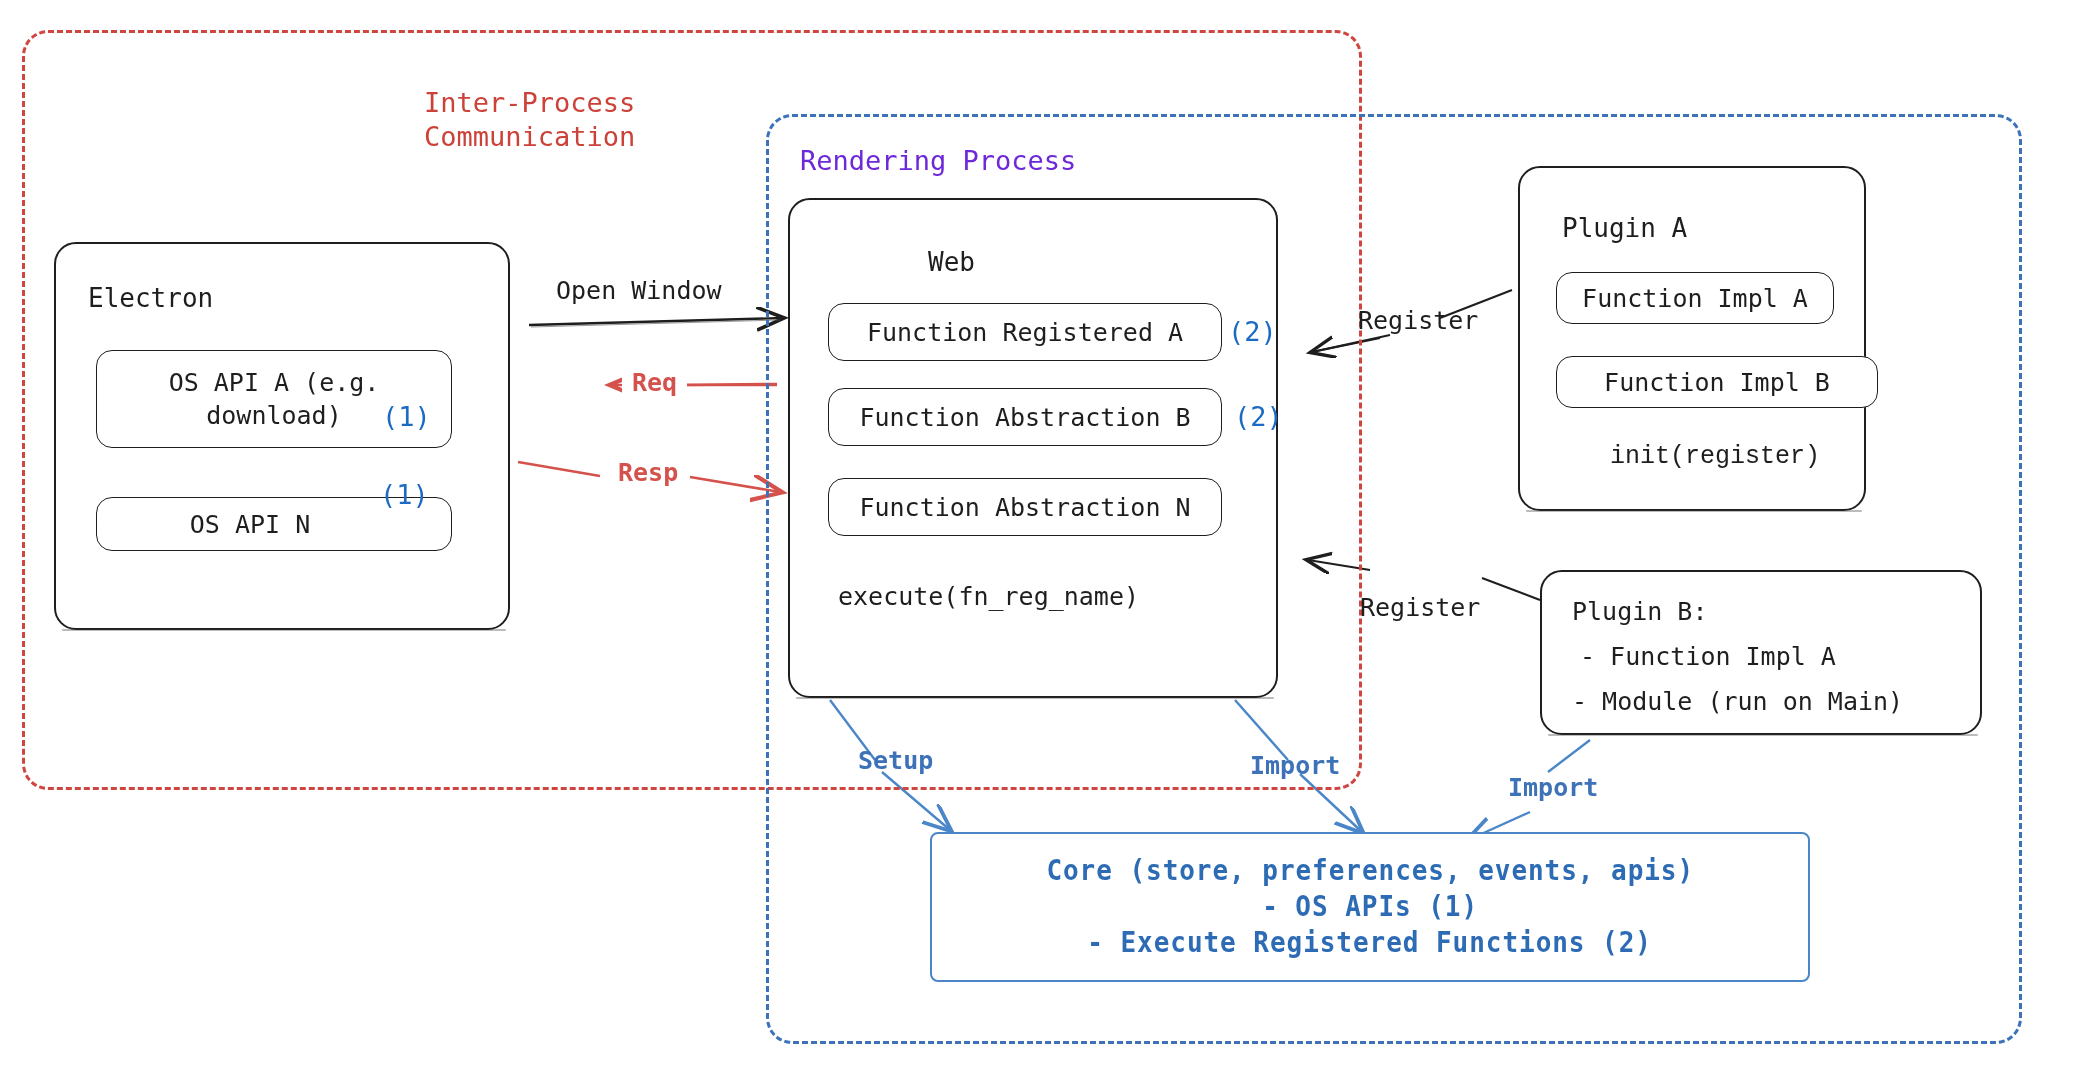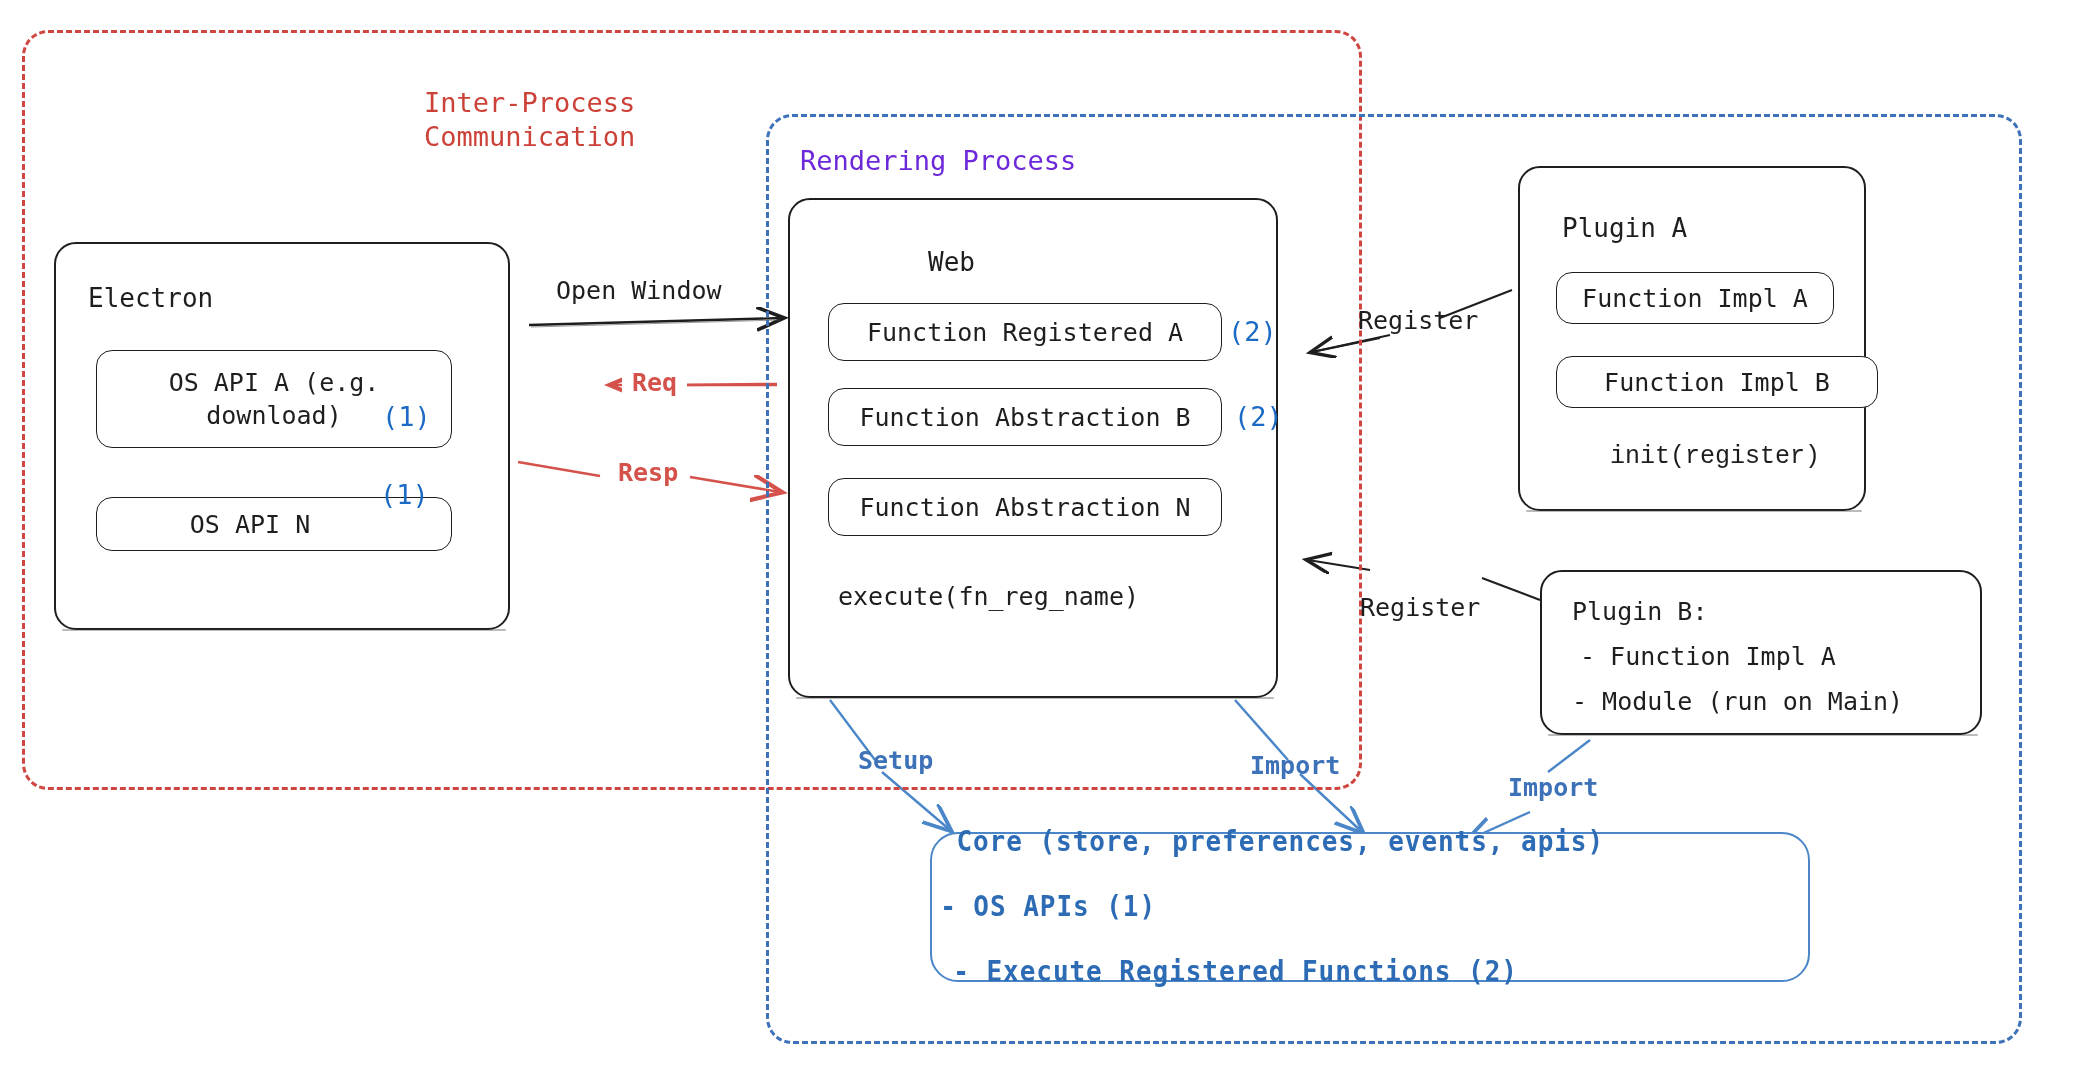--- a/index.html
+++ b/index.html
@@ -107,27 +107,26 @@
   }
   .edge-label.black{color:#1e1e1e;}
   .edge-label.red{color:#d4524b;font-weight:700;}
   .edge-label.blue{color:#3d72b8;font-weight:700;}
 
   
   .core-box{
     position:absolute;
     box-sizing:border-box;
     border:2.4px solid #4a86c8;
-    border-radius:28px;
+    border-radius:8px;
     background:#ffffff;
     display:flex;
     flex-direction:column;
-    align-items:flex-start;
+    align-items:center;
     justify-content:center;
-    gap:29px;
   }
   .core-line{
     color:#2d6cb5;
     font-weight:700;
     font-size:28px;
     line-height:36px;
     letter-spacing:1px;
     white-space:pre;
     transform:scaleX(.93);
   }

